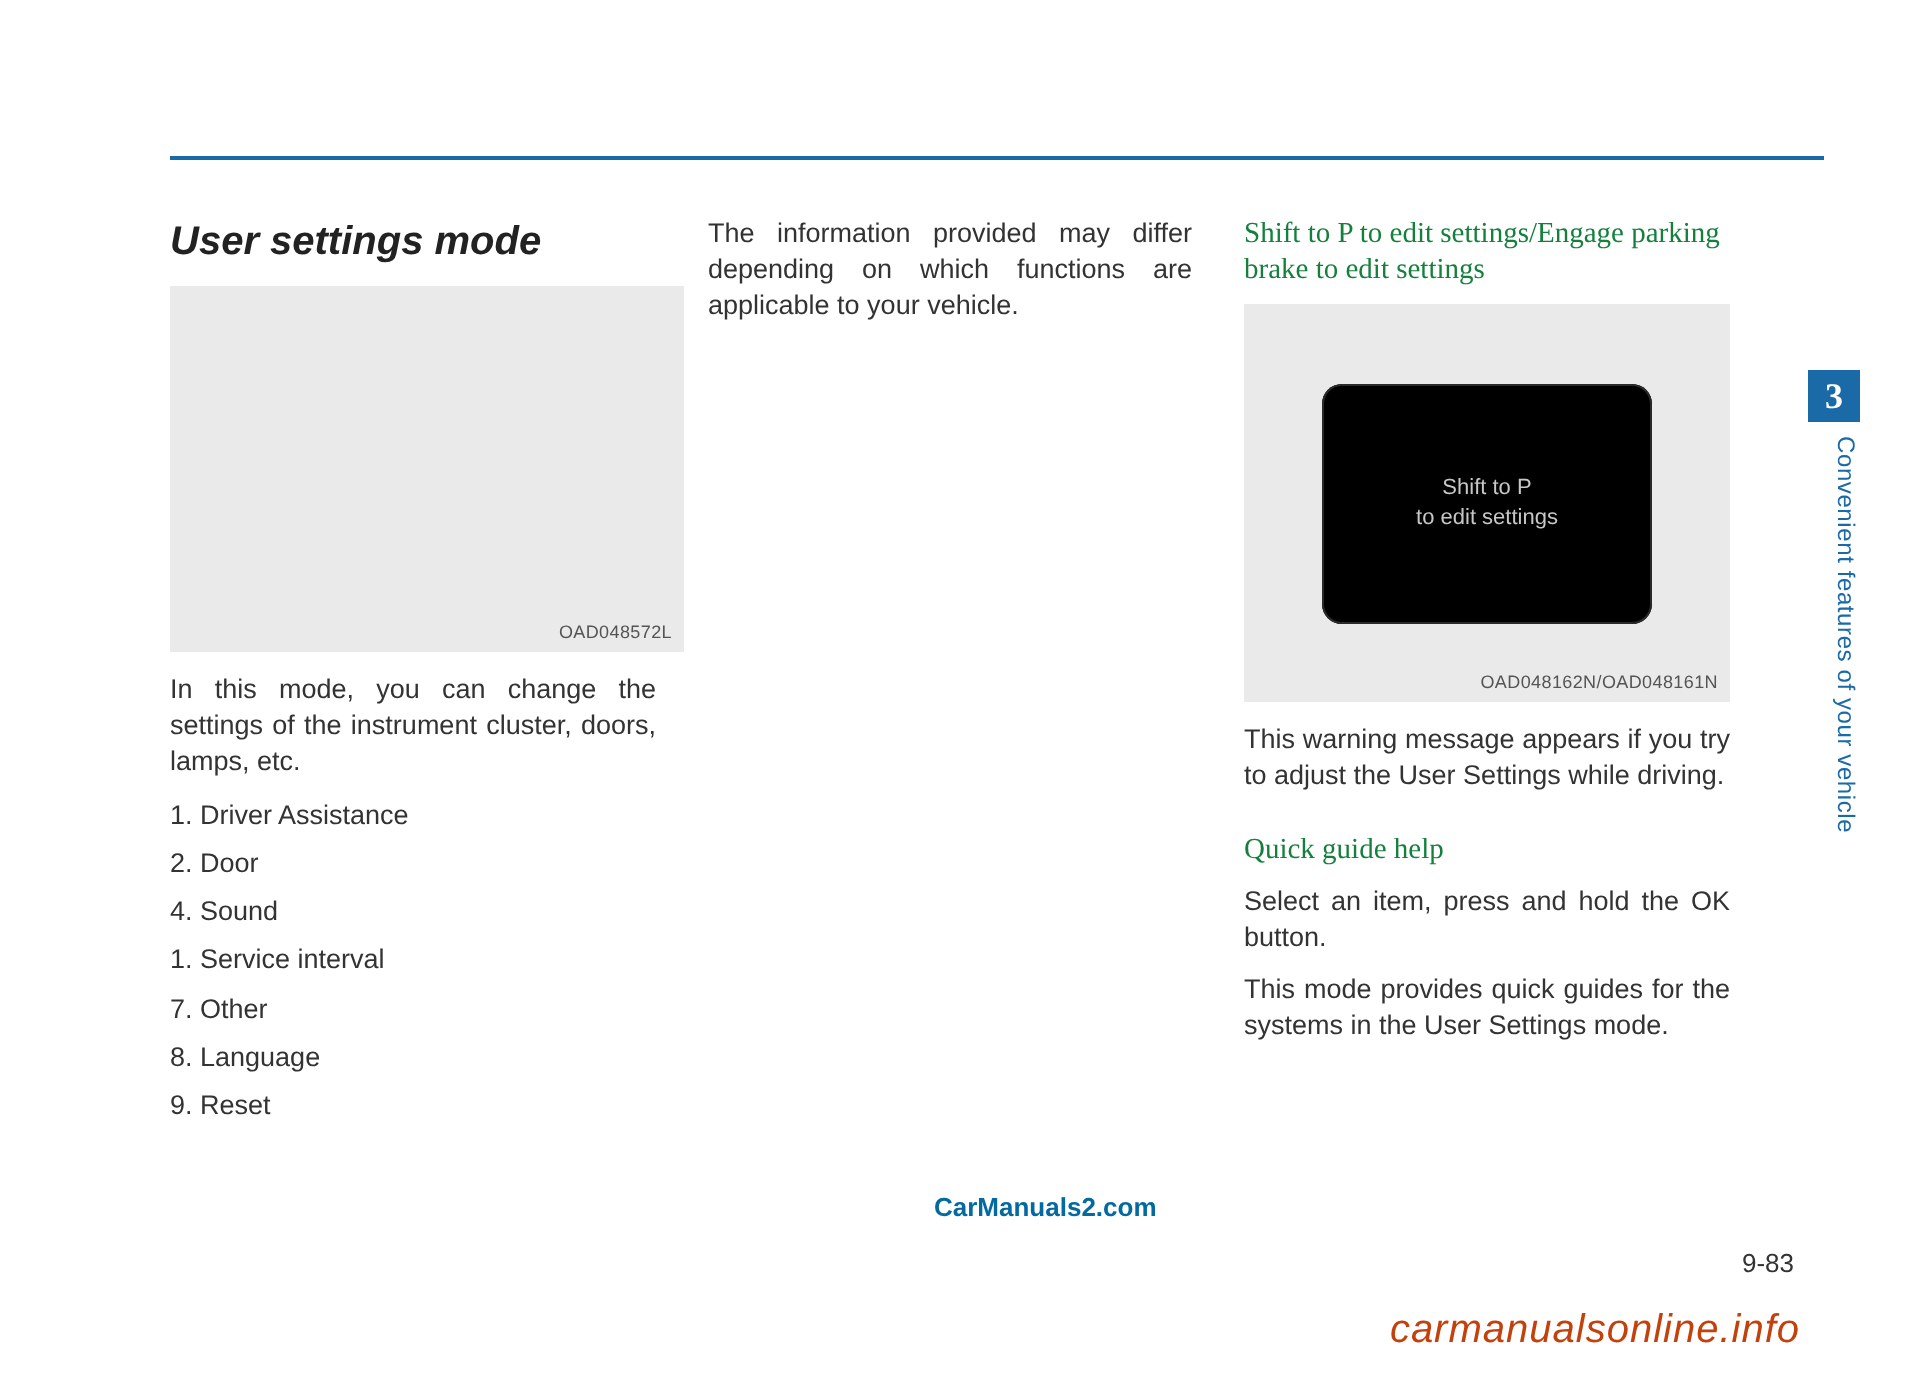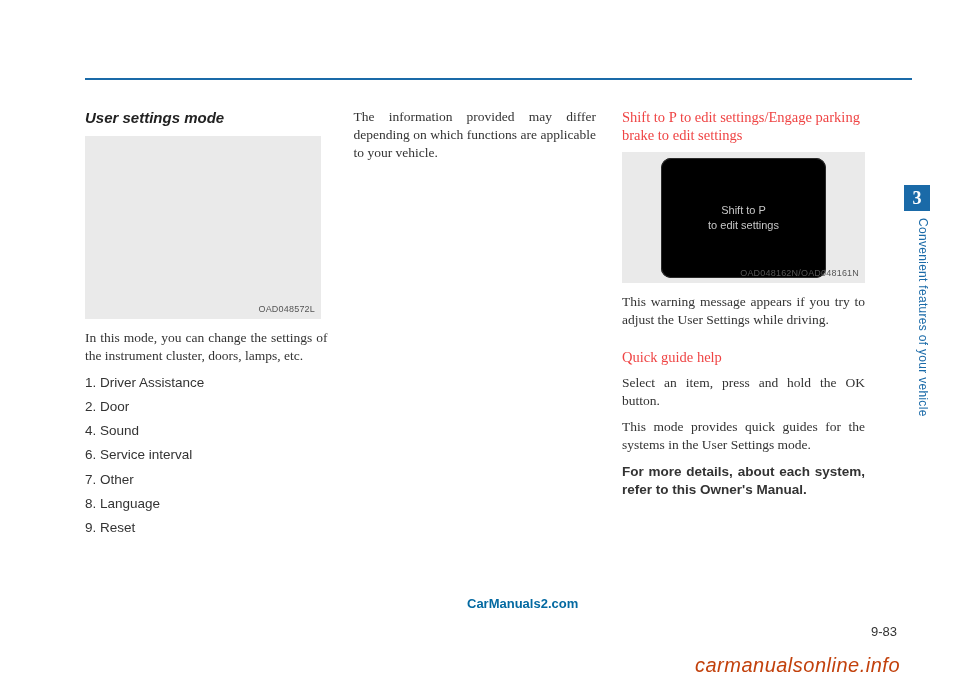--- a/index.html
+++ b/index.html
@@ -33,57 +33,56 @@
     }
     .col {
       width: 243px;
       font-size: 13.5px;
       color: #333;
       line-height: 1.35;
     }
     .heading-italic {
       font-style: italic;
       font-weight: bold;
-      font-size: 15px;
+      font-size: 20px;
       color: #222;
       margin-bottom: 8px;
     }
     .figure-placeholder {
-      width: 236px;
+      width: 257px;
       height: 183px;
       background: #eaeaea;
       position: relative;
       margin-bottom: 10px;
     }
     .fig-caption {
       position: absolute;
       bottom: 4px;
       right: 6px;
       font-size: 9px;
       color: #555;
       letter-spacing: 0.2px;
     }
     .para {
       text-align: justify;
       margin-bottom: 8px;
-      font-family: Liberation Serif, serif;
     }
     .list-entry {
       margin-bottom: 6px;
     }
     .subheading-serif {
       font-family: Georgia, 'Times New Roman', serif;
-      color: #ef4444;
+      color: #15803d;
       font-size: 14.5px;
       line-height: 1.25;
       margin-bottom: 8px;
     }
     .figure-screen {
       width: 243px;
-      height: 131px;
+      height: 199px;
       background: #eaeaea;
       position: relative;
       margin-bottom: 10px;
       display: flex;
       align-items: center;
       justify-content: center;
     }
     .instrument-box {
       width: 165px;
       height: 120px;
@@ -164,21 +163,21 @@
 
   <div class="col">
     <div class="heading-italic">User settings mode</div>
     <div class="figure-placeholder">
       <div class="fig-caption">OAD048572L</div>
     </div>
     <div class="para">In this mode, you can change the settings of the instrument cluster, doors, lamps, etc.</div>
     <div class="list-entry">1. Driver Assistance</div>
     <div class="list-entry">2. Door</div>
     <div class="list-entry">4. Sound</div>
-    <div class="list-entry">6. Service interval</div>
+    <div class="list-entry">1. Service interval</div>
     <div class="list-entry">7. Other</div>
     <div class="list-entry">8. Language</div>
     <div class="list-entry">9. Reset</div>
   </div>
 
   <div class="col">
     <div class="para">The information provided may differ depending on which functions are applicable to your vehicle.</div>
   </div>
 
   <div class="col">
@@ -190,21 +189,20 @@
           <div>to edit settings</div>
         </div>
       </div>
       <div class="fig-caption">OAD048162N/OAD048161N</div>
     </div>
     <div class="para">This warning message appears if you try to adjust the User Settings while driving.</div>
 
     <div class="subheading-serif section-gap">Quick guide help</div>
     <div class="para">Select an item, press and hold the OK button.</div>
     <div class="para">This mode provides quick guides for the systems in the User Settings mode.</div>
-    <div class="bold-para">For more details, about each system, refer to this Owner's Manual.</div>
   </div>
 
 </div>
 
 <div class="side-tab">
   <span>3</span>
 </div>
 <div class="side-text">Convenient features of your vehicle</div>
 
 <div class="watermark-link">CarManuals2.com</div>

